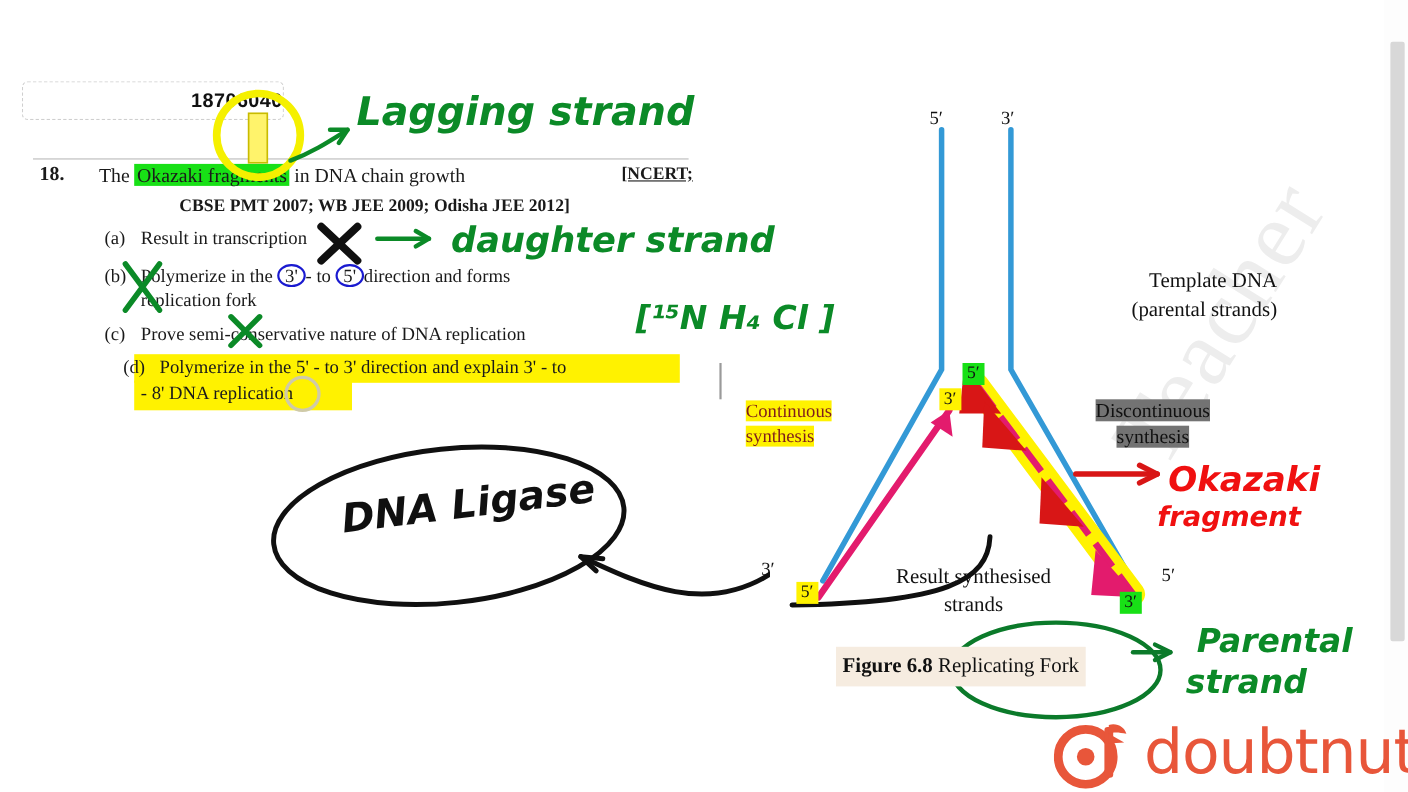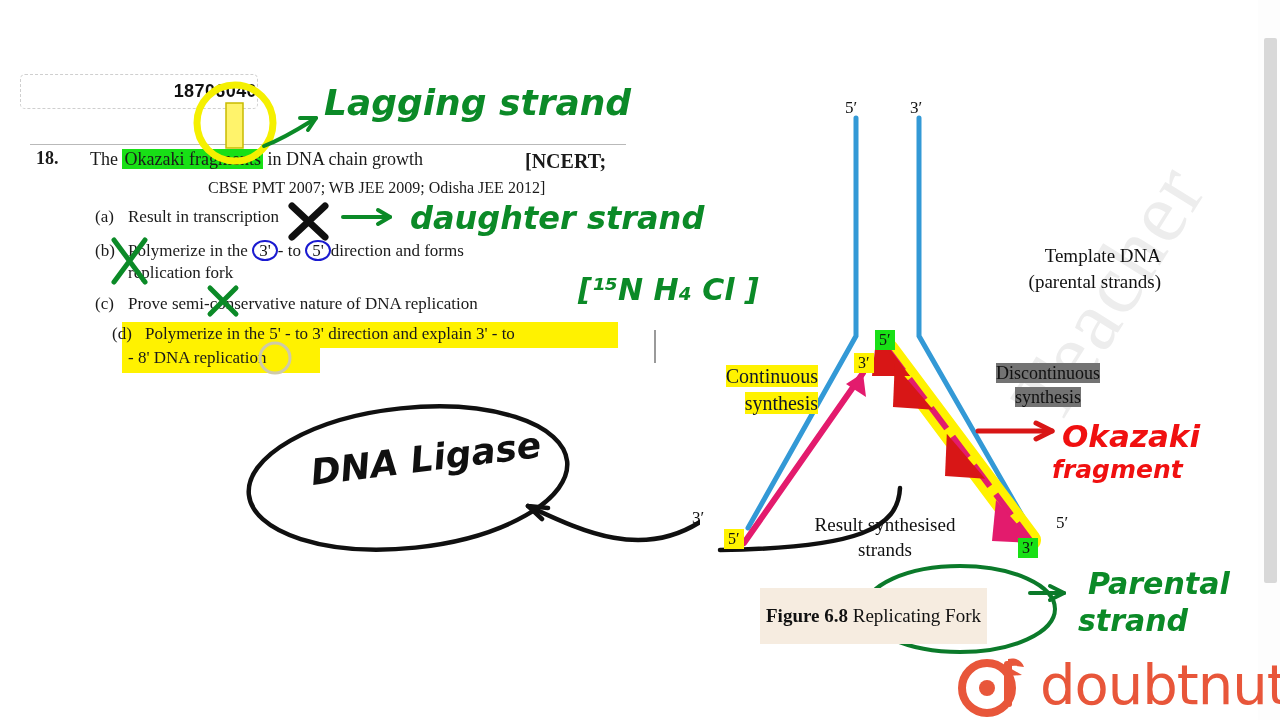--- a/index.html
+++ b/index.html
@@ -27,22 +27,22 @@
     letter-spacing:.4px;color:#111;padding-left:18px;
   }
 
   
   .hrule{position:absolute;left:30px;top:144px;width:596px;height:1px;background:#b9b9b9;}
 
   
   .qnum{position:absolute;left:36px;top:148px;font-weight:bold;font-size:18px;}
   .qstem{position:absolute;left:90px;top:149px;font-size:18px;white-space:nowrap;}
   .hl-green{background:#18e016;padding:0 2px;}
-  .src1{position:absolute;left:525px;top:150px;font-size:20px;font-weight:bold;white-space:nowrap;}
-  .src2{position:absolute;left:163px;top:179px;font-size:16px;font-weight:normal;white-space:nowrap;margin-left:45px;}
+  .src1{position:absolute;left:565px;top:150px;font-size:16px;font-weight:bold;white-space:nowrap;text-decoration:underline;}
+  .src2{position:absolute;left:163px;top:179px;font-size:16px;font-weight:bold;white-space:nowrap;}
 
   .opt{position:absolute;font-size:17px;white-space:nowrap;}
   .opt-a{left:95px;top:207px;}
   .opt-b{left:95px;top:240px;}
   .opt-b2{left:128px;top:263px;}
   .opt-c{left:95px;top:294px;}
   .opt-d{left:95px;top:324px;margin-left:17px;}
   .opt-d2{left:128px;top:348px;}
   .hl-yellow-band{position:absolute;background:#fff200;}
 
@@ -62,37 +62,37 @@
   .hand-red{color:#f01010;}
   .hand-black{color:#101010;}
 
   
   .fig{position:absolute;left:660px;top:88px;width:600px;height:570px;}
   .fig svg{position:absolute;left:0;top:0;}
 
   .fig-lbl{position:absolute;font-family:"Liberation Serif",serif;font-size:17px;color:#111;}
   .tmpl-dna{position:absolute;left:281px;top:155px;width:220px;text-align:right;
             font-size:19px;line-height:1.35;color:#111;}
-  .cont-syn{position:absolute;left:18px;top:275px;width:140px;text-align:right;font-size:20px;
-            line-height:1.35;color:#0f172a;}
+  .cont-syn{position:absolute;left:18px;top:275px;width:140px;text-align:left;font-size:17px;
+            line-height:1.35;color:#7f1d1d;}
   .cont-syn span{background:#fff200;}
   .disc-syn{position:absolute;left:303px;top:273px;width:170px;text-align:center;font-size:18px;
             line-height:1.35;color:#111;}
   .disc-syn span{background:#737373;}
   .newly{position:absolute;left:110px;top:425px;width:230px;text-align:center;font-size:19px;
          line-height:1.3;color:#111;}
 
   .tag{position:absolute;font-size:16px;font-family:"Liberation Serif",serif;color:#111;
        padding:1px 4px;}
   .tag.y{background:#fff200;}
   .tag.g{background:#18e016;}
 
   .fig-cap{
     position:absolute;left:100px;top:500px;font-size:19px;color:#111;
-    background:#f6ece0;padding:17px 6px;white-space:nowrap;
+    background:#f6ece0;padding:7px 6px;white-space:nowrap;
   }
   .fig-cap b{font-weight:bold;}
 
   
   .watermark{
     position:absolute;left:735px;top:390px;
     font-family:"Liberation Serif",serif;font-size:86px;color:#ededed;
     transform:rotate(-58deg);transform-origin:left top;letter-spacing:2px;
     pointer-events:none;user-select:none;
   }

